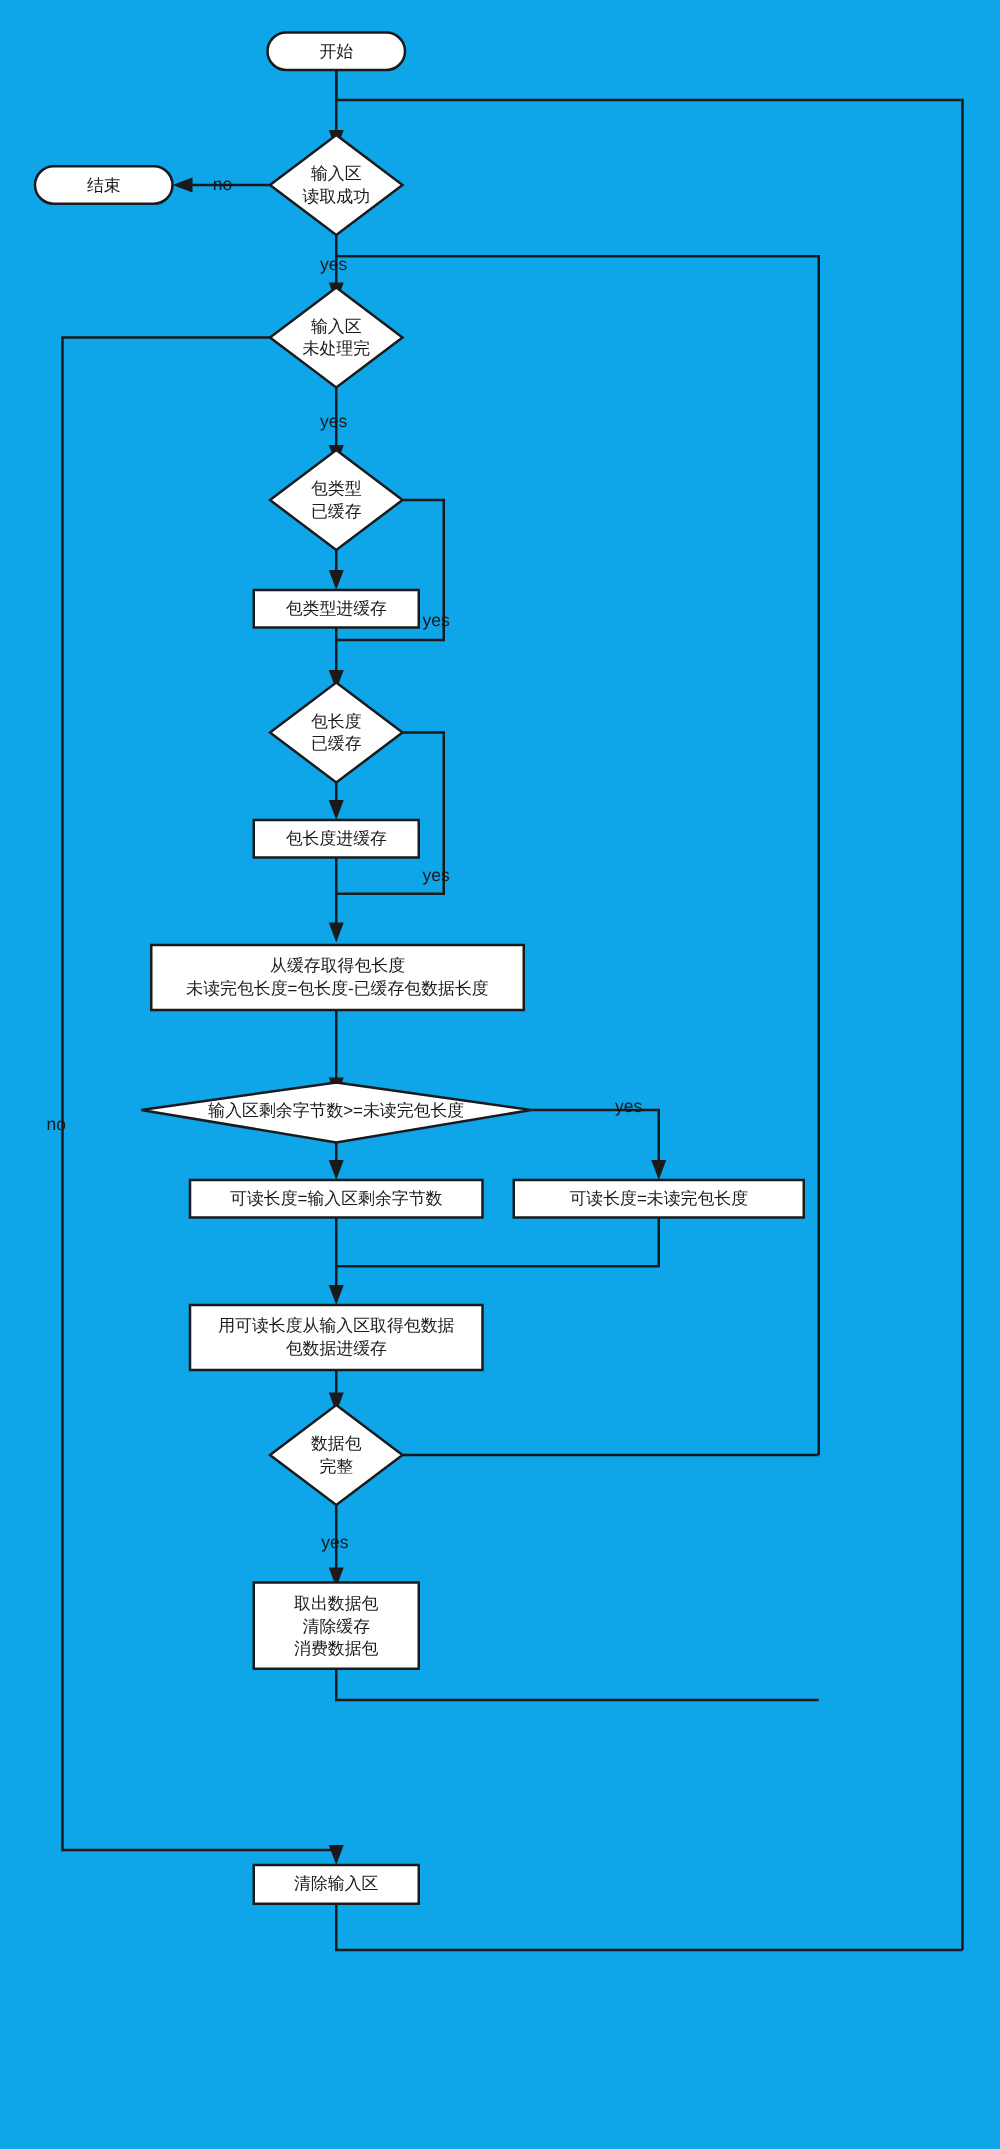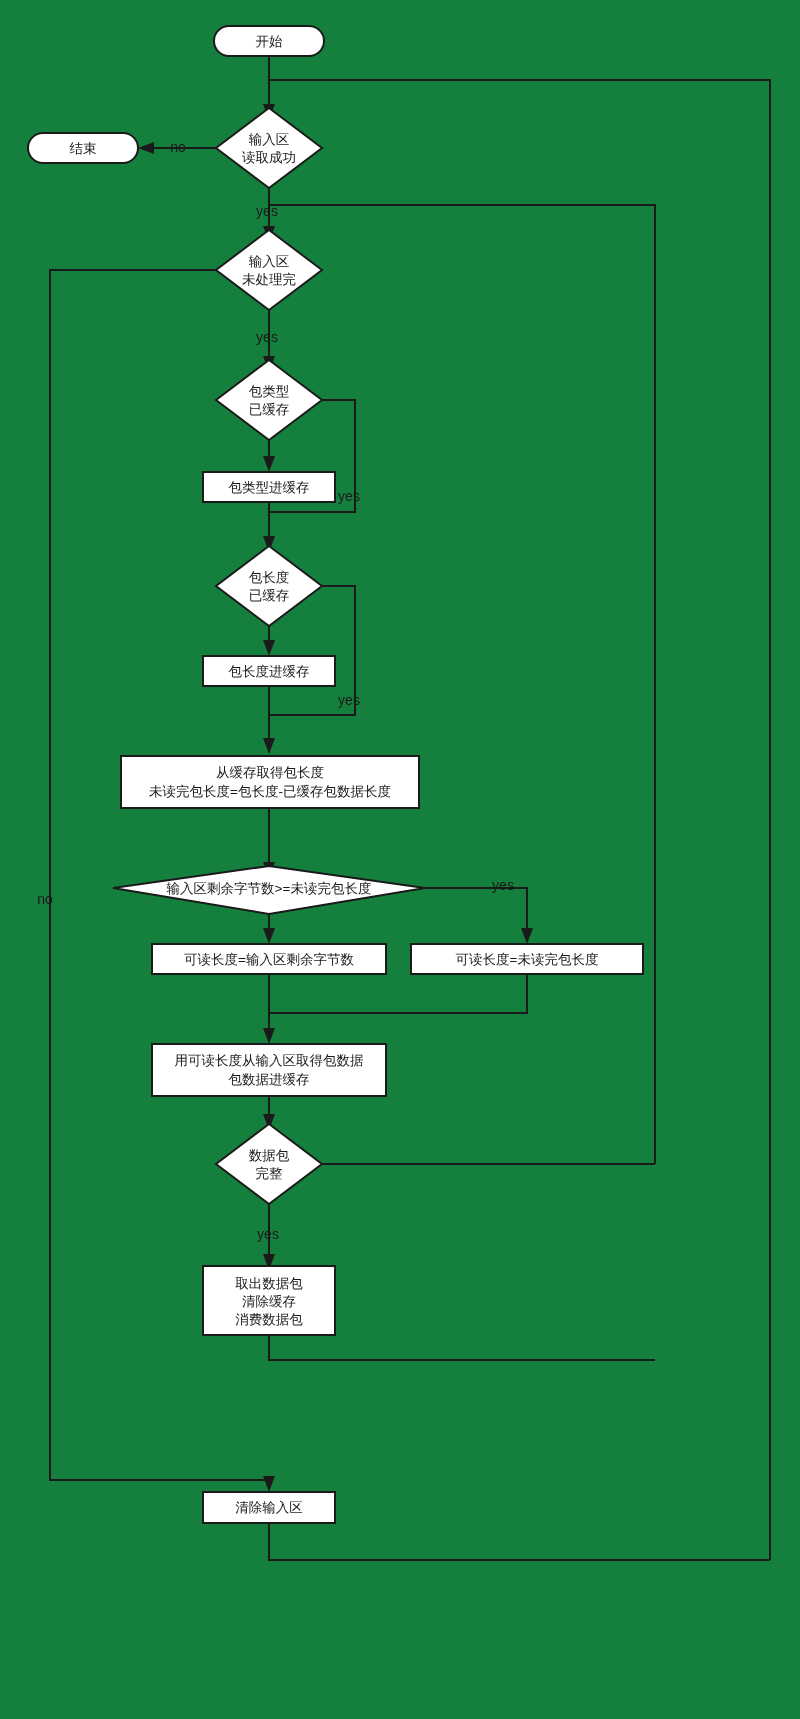--- a/index.html
+++ b/index.html
@@ -7,21 +7,21 @@
     padding: 0;
     background: #ffffff;
   }
   body {
     font-family: "Liberation Sans", "DejaVu Sans", sans-serif;
   }
   #flow-root {
     position: relative;
     width: 800px;
     height: 1719px;
-    background: #15803d;
+    background: #0ea5e9;
     overflow: hidden;
   }
   svg.flow {
     display: block;
     width: 800px;
     height: 1719px;
   }
   .shape {
     fill: #ffffff;
     stroke: #1a1a1a;

